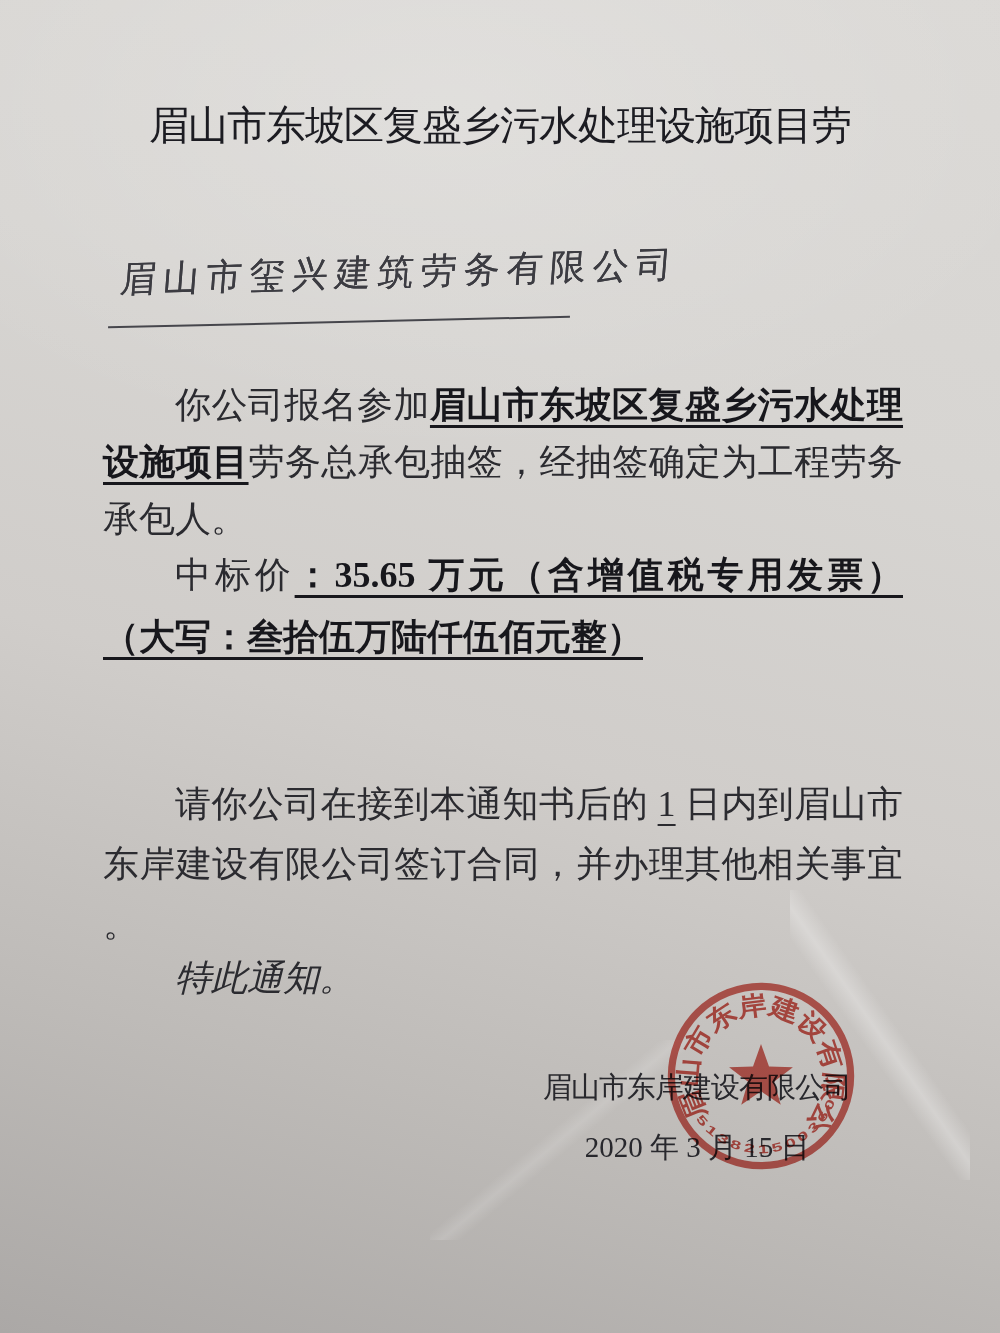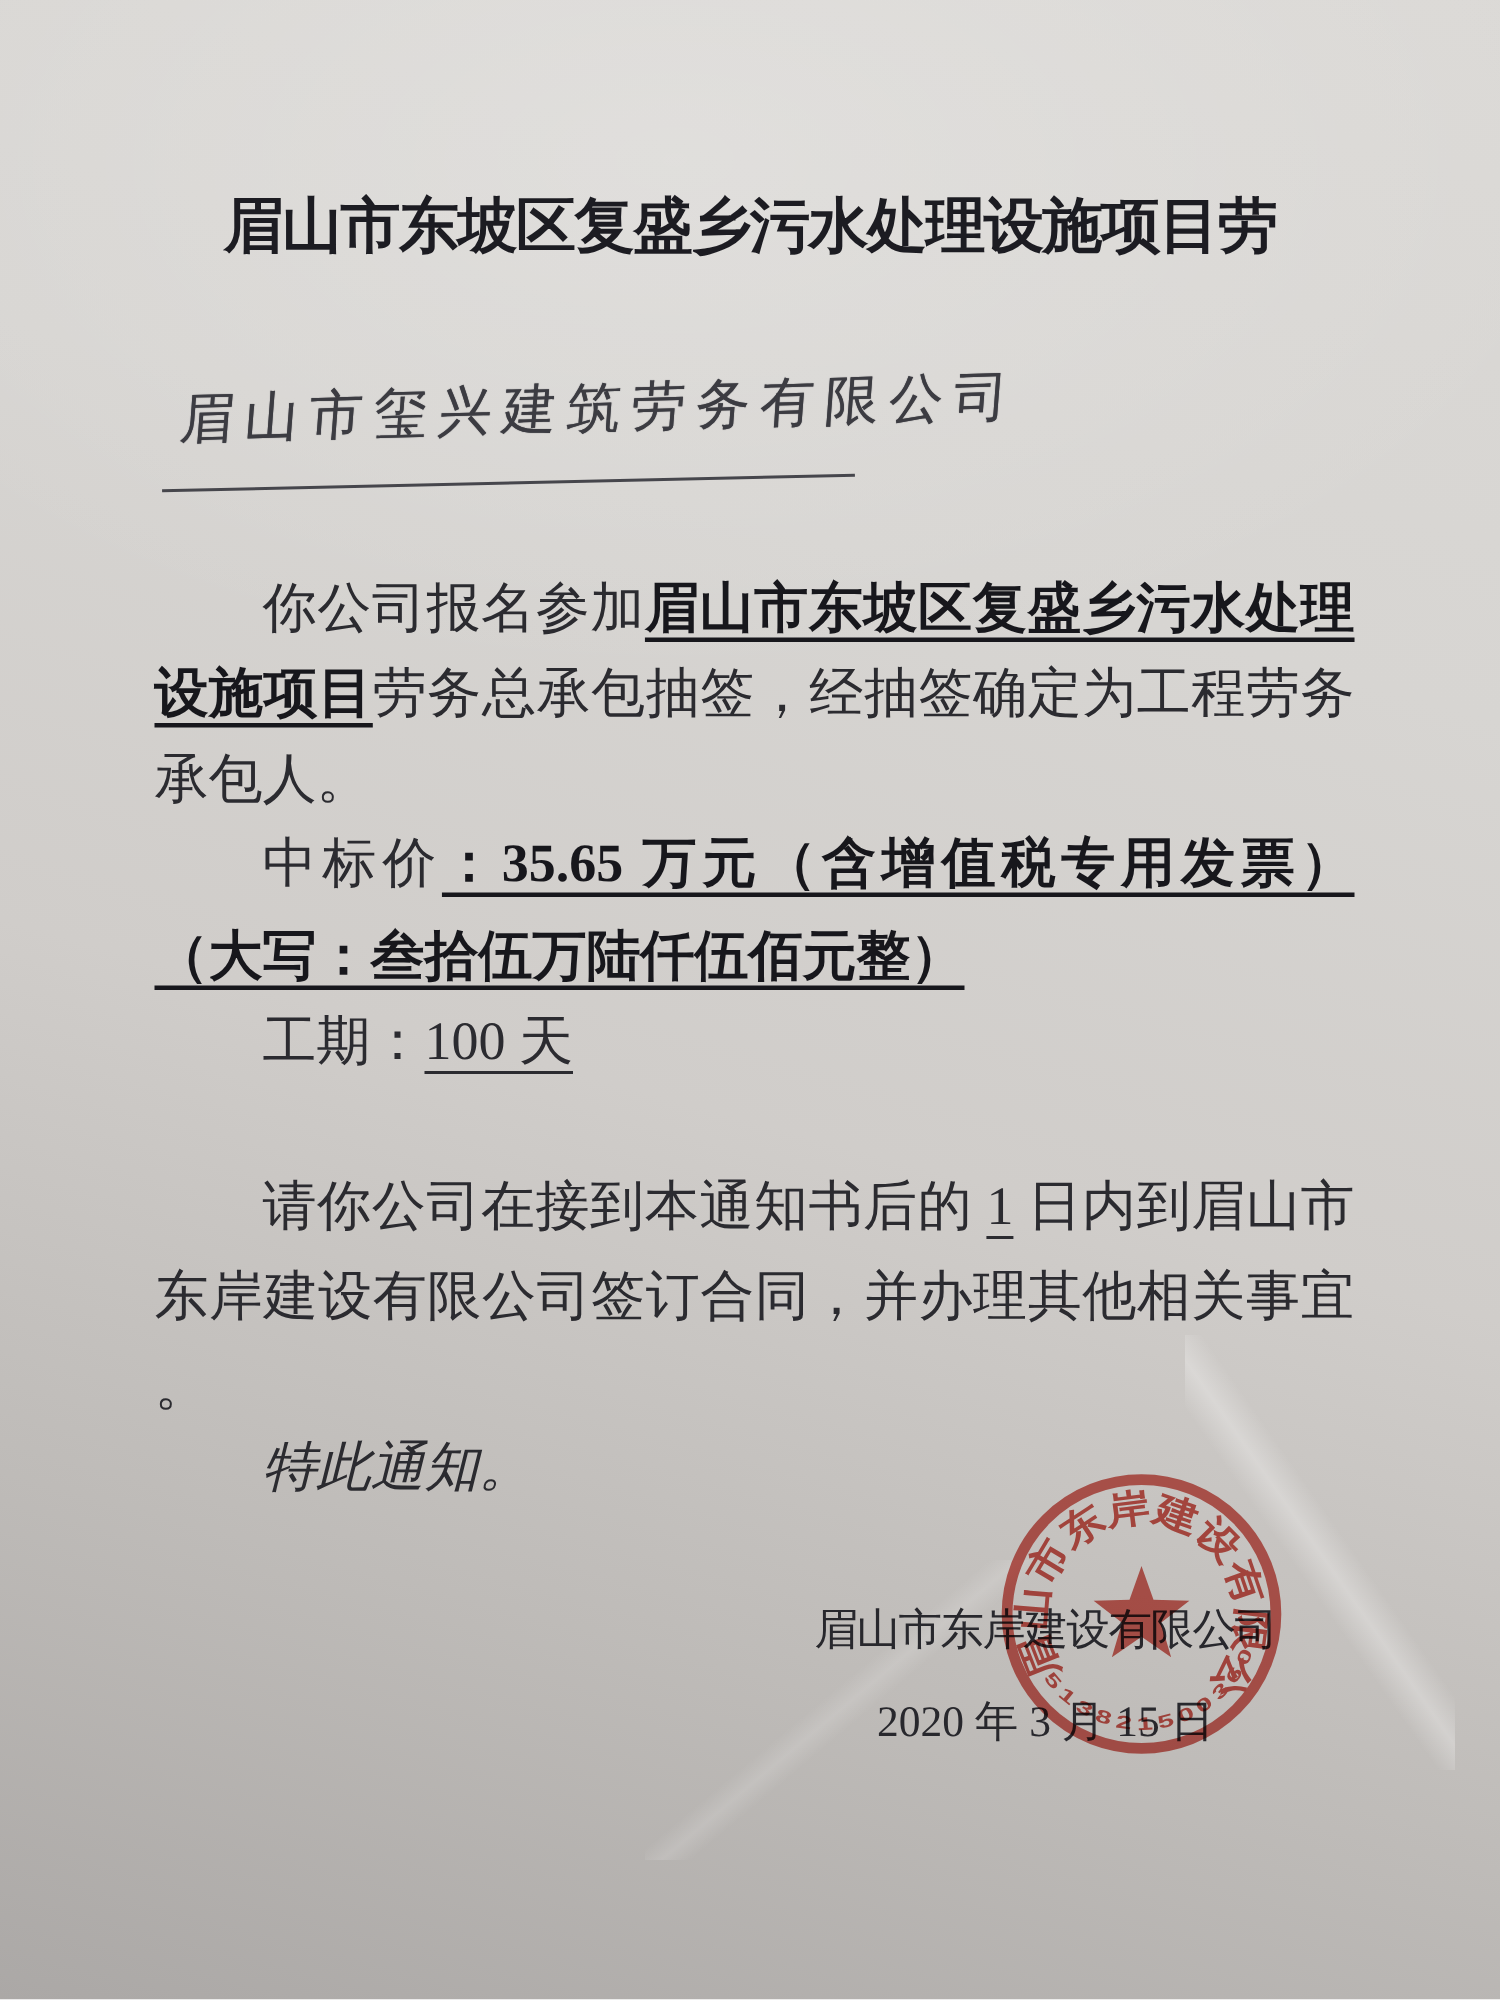--- a/index.html
+++ b/index.html
@@ -20,22 +20,22 @@
     position:absolute; left:790px; top:890px; width:180px; height:290px; pointer-events:none;
     background:linear-gradient(55deg, transparent 44%, rgba(255,255,255,.28) 50%, transparent 56%);
   }
   .crease2 {
     position:absolute; left:430px; top:1040px; width:260px; height:200px; pointer-events:none;
     background:linear-gradient(140deg, transparent 46%, rgba(255,255,255,.14) 50%, transparent 54%);
   }
 
   .title {
     position:absolute; top:96px; left:0; width:1000px;
-    text-align:center; font-size:40px; font-weight:700; color:#1c1c22;
-    line-height:60px; letter-spacing:-1px;margin-top:25px;
+    text-align:center; font-size:40px; font-weight:400; color:#1c1c22;
+    line-height:60px; letter-spacing:-1px;
   }
 
   .handwritten {
     position:absolute; top:248px; left:120px;
     font-size:36px; color:#3c3c42; letter-spacing:7px; white-space:nowrap;
     transform:rotate(-1.6deg) skewX(-6deg);
     text-shadow:0 0 .6px #3c3c42;
   }
   .hand-underline {
     position:absolute; top:321px; left:108px; width:462px; height:2px;
@@ -83,21 +83,20 @@
 
   <div class="title">
     <div>眉山市东坡区复盛乡污水处理设施项目劳</div>
   </div>
 
   <div class="handwritten">眉山市玺兴建筑劳务有限公司</div>
   <div class="hand-underline"></div>
 
   <p class="para p-intro"><span class="seg">你公司报名参加</span><span class="seg b u">眉山市东坡区复盛乡污水处理设施项目</span><span class="seg">劳务总承包抽签，经抽签确定为工程劳务承包人。</span></p>
   <p class="para p-price"><span class="seg">中标价</span><span class="seg b u">：35.65 万元（含增值税专用发票）（大写：叁拾伍万陆仟伍佰元整）</span></p>
-  <p class="para p-duration"><span class="seg">工期：</span><span class="seg u">100 天</span></p>
   <p class="para p-notice"><span class="seg">请你公司在接到本通知书后的 </span><span class="seg u">1</span><span class="seg"> 日内到眉山市东岸建设有限公司签订合同，并办理其他相关事宜 。</span></p>
   <p class="para p-closing"><span class="seg">特此通知。</span></p>
 
   <div class="sign-block">
     <div class="sign-company">眉山市东岸建设有限公司</div>
     <div class="sign-date">2020 年 3 月 15 日</div>
   </div>
 
   <svg class="seal" viewBox="0 0 300 300">
     <defs>

